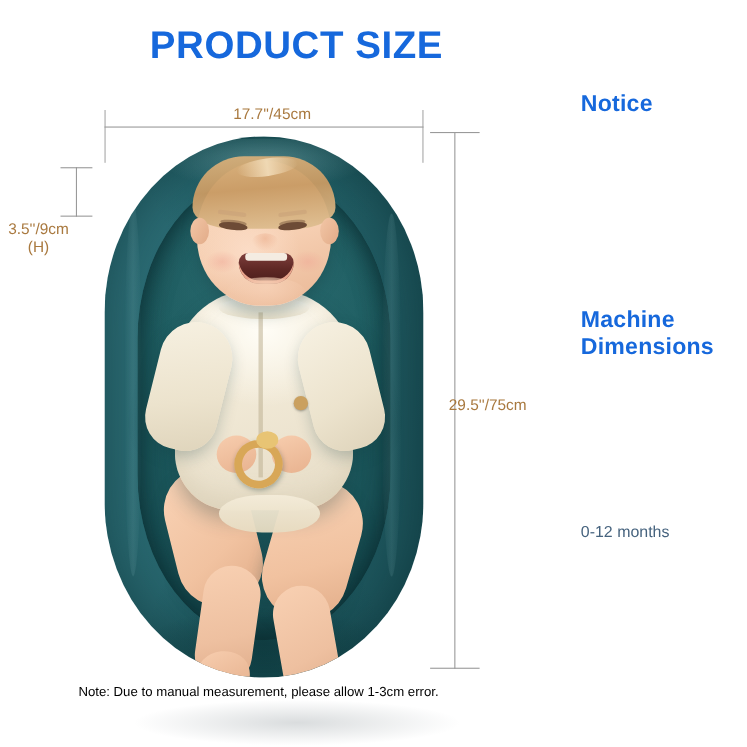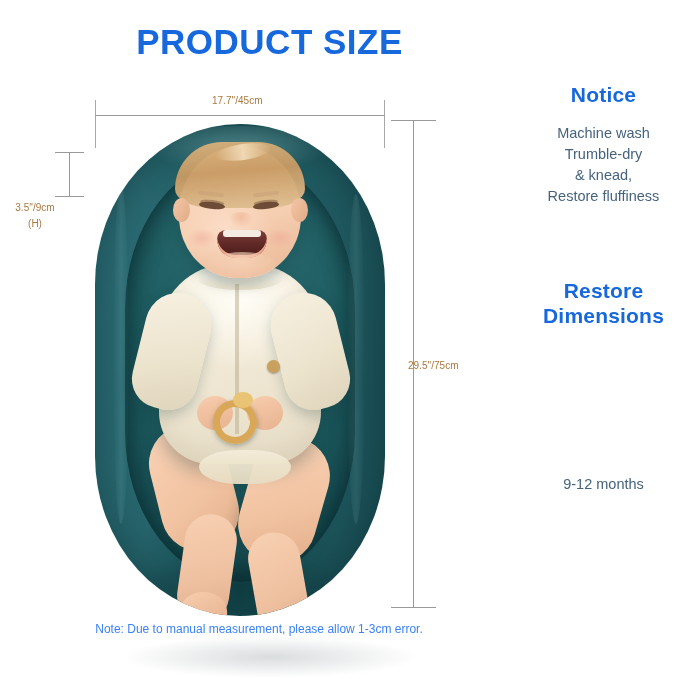--- a/index.html
+++ b/index.html
@@ -241,39 +241,38 @@
   .g-right-cap-b{left:391px;top:607px;width:45px;height:1px;}
 
   
   .g-left-line{left:69px;top:152px;width:1px;height:45px;}
   .g-left-cap-t{left:55px;top:152px;width:29px;height:1px;}
   .g-left-cap-b{left:55px;top:196px;width:29px;height:1px;}
 
   .dim-label{
     position:absolute;
     color:#a9793f;
-    font-size:10px;
+    font-size:14px;
     white-space:nowrap;
   }
   .dim-top{left:212px;top:95px;}
   .dim-right{left:408px;top:360px;}
   .dim-left{left:4px;top:170px;text-align:center;width:62px;line-height:16px;margin-top:30px;}
 
   
   .note{
     position:absolute;left:0;top:622px;width:470px;
     text-align:center;
     font-size:12px;
-    color:#3b82f6;
-    padding-left:24px;
+    color:#000000;
   }
 
   
   .col{position:absolute;left:528px;top:0;width:151px;}
-  .sec{position:absolute;left:0;width:151px;text-align:center;}
+  .sec{position:absolute;left:0;width:151px;}
   .sec-notice{top:82px;}
   .sec-ext{top:278px;}
   .sec-age{top:474px;}
 
   .sec h2{
     margin:0 0 16px 0;
     font-size:21px;
     font-weight:bold;
     color:#1668dc;
     line-height:25px;
@@ -364,29 +363,25 @@
     <span>3.5''/9cm</span><br>
     <span>(H)</span>
   </div>
 
   <div class="note">Note: Due to manual measurement, please allow 1-3cm error.</div>
 
   <div class="col">
 
     <div class="sec sec-notice">
       <h2>Notice</h2>
-      <p>Machine wash
-Trumble-dry
-&amp; knead,
-Restore fluffiness</p>
     </div>
 
     <div class="sec sec-ext">
-      <h2>Restore
+      <h2>Machine
 Dimensions</h2>
     </div>
 
     <div class="sec sec-age">
-      <p>9-12 months</p>
+      <p>0-12 months</p>
     </div>
 
   </div>
 </div>
 
 </body></html>

